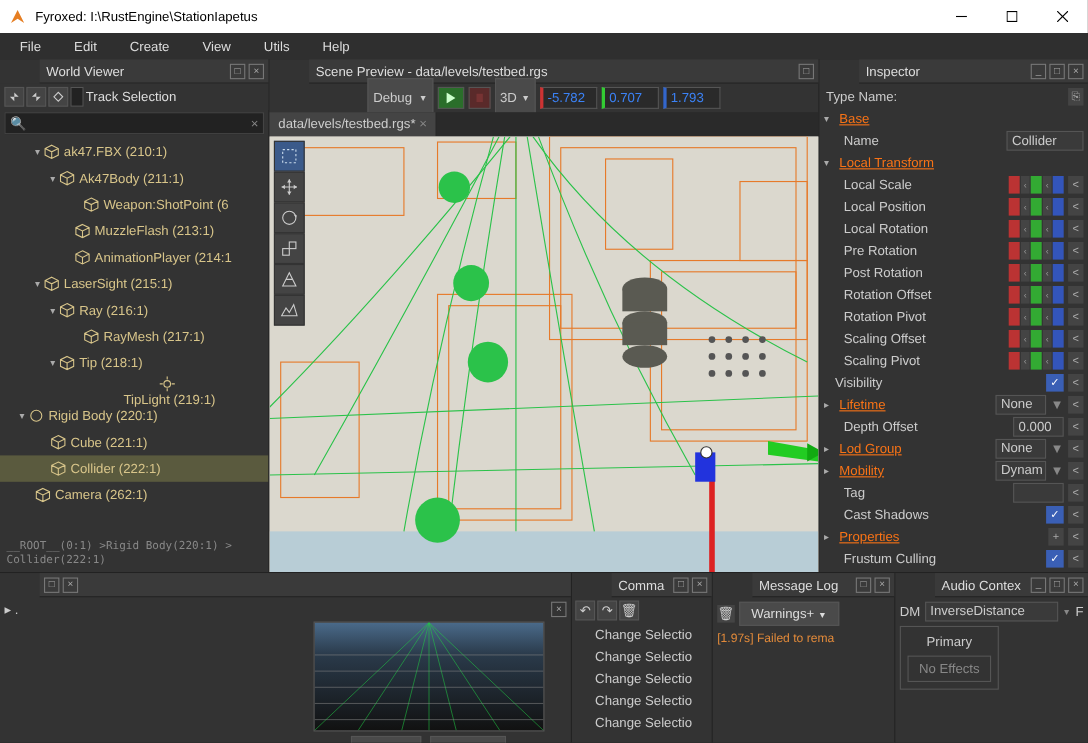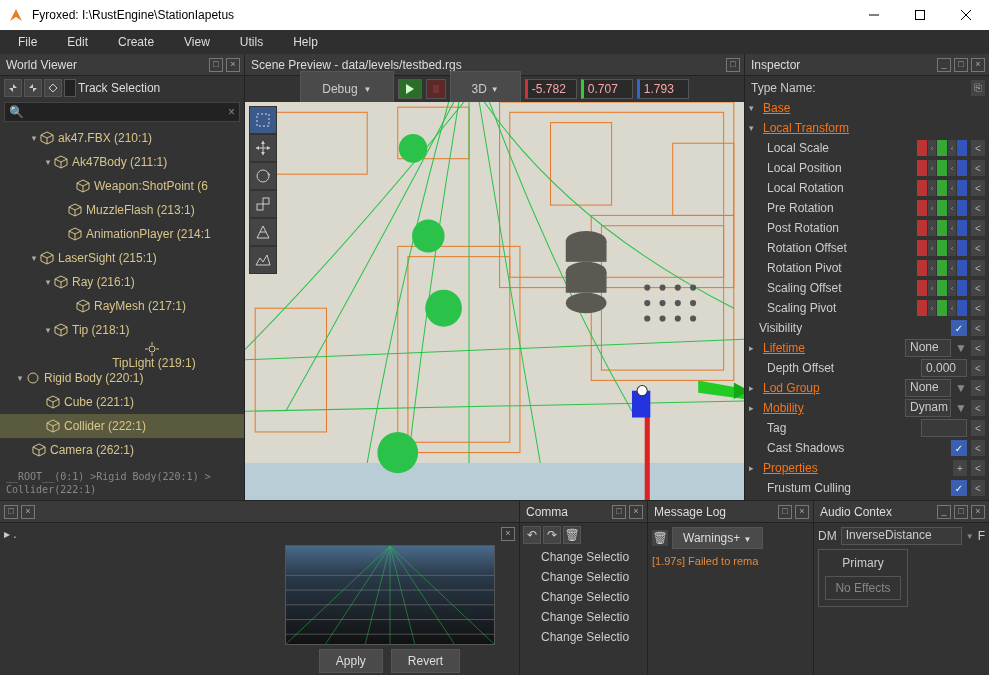--- a/index.html
+++ b/index.html
@@ -9,21 +9,21 @@
 .win-titlebar { height: 30px; background: #fff; display: flex; align-items: center; padding-left: 8px; }
 .win-titlebar .app-icon { width: 16px; height: 16px; margin-right: 8px; }
 .win-titlebar .title { color: #000; flex: 1; font-size: 12px; }
 .win-titlebar .win-btn { width: 46px; height: 30px; display: flex; align-items: center; justify-content: center; color: #000; }
 
 
 .menubar { height: 24px; background: #2f2f2f; display: flex; align-items: center; padding-left: 4px; gap: 2px; }
 .menubar .item { padding: 3px 14px; color: #ddd; }
 
 
-.panel-header { height: 22px; background: #3a3a3a; border-bottom: 1px solid #222; display: flex; align-items: center; padding: 0 4px; gap: 3px; }
+.panel-header { height: 22px; background: #3a3a3a; border-bottom: 1px solid #222; display: flex; align-items: center; padding: 0 4px; gap: 3px; margin-left: 36px; }
 .panel-header .ptitle { flex: 1; color: #ddd; padding-left: 2px; }
 .panel-header .pbtn { width: 14px; height: 14px; border: 1px solid #777; display: flex; align-items: center; justify-content: center; color: #aaa; font-size: 9px; line-height: 1; }
 
 
 .workspace { display: flex; height: calc(100% - 54px); flex-direction: column; }
 .top-row { display: flex; height: 468px; }
 .panel { background: #333; display: flex; flex-direction: column; border-right: 1px solid #222; }
 
 
 .wv-toolbar { height: 24px; display: flex; align-items: center; gap: 2px; padding: 0 4px; background: #333; }
@@ -32,22 +32,22 @@
 .tree { flex: 1; overflow: hidden; padding: 2px 0; position: relative; }
 .tree-row { display: flex; align-items: center; height: 24px; color: #d8c58a; white-space: nowrap; cursor: default; }
 .tree-row.sel { background: #5a5a3e; }
 .tree-row .arrow { width: 12px; color: #aaa; font-size: 9px; text-align:center;}
 .tree-row .cube { width: 14px; height: 14px; margin-right: 4px; display:inline-flex;align-items:center;justify-content:center;}
 .breadcrumb { font-size: 10px; color: #888; padding: 4px 6px; line-height: 1.3; font-family: monospace;}
 
 
 .scene-toolbar { height: 26px; display: flex; align-items: center; gap: 4px; padding: 0 6px; justify-content: center; }
 .sc-btn { height: 20px; background: #4a4a4a; border: 1px solid #555; padding: 0 6px; display:flex;align-items:center;justify-content:center; color:#ddd;}
-.sc-dd { background: #4a4a4a; border: 1px solid #555; height: 36px; padding: 0 21px; display:flex;align-items:center;}
-.sc-num { background: #2a2a2a; border: 1px solid #555; height: 20px; width: 52px; padding: 0 4px; color:#fca5a5; display:flex;align-items:center;}
+.sc-dd { background: #4a4a4a; border: 1px solid #555; height: 36px; padding: 0 4px; display:flex;align-items:center;}
+.sc-num { background: #2a2a2a; border: 1px solid #555; height: 20px; width: 52px; padding: 0 4px; color:#3b82f6; display:flex;align-items:center;}
 .sc-num.r { border-left: 3px solid #c33; }
 .sc-num.g { border-left: 3px solid #3c3; }
 .sc-num.b { border-left: 3px solid #36c; }
 .tabrow { height: 22px; display:flex; background:#2a2a2a; }
 .tab { background:#444; padding: 3px 8px; color:#ccc; border-right:1px solid #222;}
 .viewport { flex:1; position:relative; background:#dcd9cf; overflow:hidden; }
 .gizmo-bar { position:absolute; left:4px; top:4px; display:flex; flex-direction:column; gap:0; }
 .gizmo-bar .g { width:28px; height:28px; background:#444; border:1px solid #333; display:flex;align-items:center;justify-content:center; color:#ccc;}
 .gizmo-bar .g.active { background:#3b5a8a; }
 
@@ -309,20 +309,23 @@
             </svg>
           </div>
     <div class="sc-dd">
             <span>3D</span>
             <span style="margin-left:4px;font-size:8px">▼</span>
           </div>
     <div class="sc-num r">-5.782</div>
     <div class="sc-num g">0.707</div>
     <div class="sc-num b">1.793</div>
   </div>
+  <div class="tabrow">
+    <div class="tab"><span>data/levels/testbed.rgs*</span> <span style="color:#888">×</span></div>
+  </div>
   <div class="viewport">
     <svg width="100%" height="100%" viewBox="0 0 490 386" preserveAspectRatio="none">
       <rect width="490" height="386" fill="#dbd8ce"></rect>
       <rect x="0" y="350" width="490" height="36" fill="#b8cdd6"></rect>
 
       <g stroke="#e67a2a" stroke-width="1" fill="none">
         <rect x="30" y="10" width="90" height="60"></rect>
               <rect x="150" y="5" width="70" height="50"></rect>
         <rect x="250" y="0" width="230" height="180"></rect>
               <rect x="260" y="10" width="210" height="160"></rect>
@@ -434,20 +437,24 @@
     <span class="pbtn">×</span>
   </div>
   <div class="inspector-body">
     <div class="insp-row">
             <span class="lbl">Type Name:</span>
       <span class="rev">⎘</span>
           </div>
     <div class="insp-row hdr">
             <span class="arrow-toggle">▾</span>
             <span class="lbl" style="padding-left:0">Base</span>
+          </div>
+    <div class="insp-row sub">
+            <span class="lbl">Name</span>
+      <input class="insp-input" style="width: 70px;" value="Collider">
           </div>
     <div class="insp-row hdr">
             <span class="arrow-toggle">▾</span>
             <span class="lbl" style="padding-left:0">Local Transform</span>
           </div>
 
     <div class="insp-row sub">
             <span class="lbl">Local Scale</span>
             <span class="rgb-ctl">
               <span class="c r"></span>

